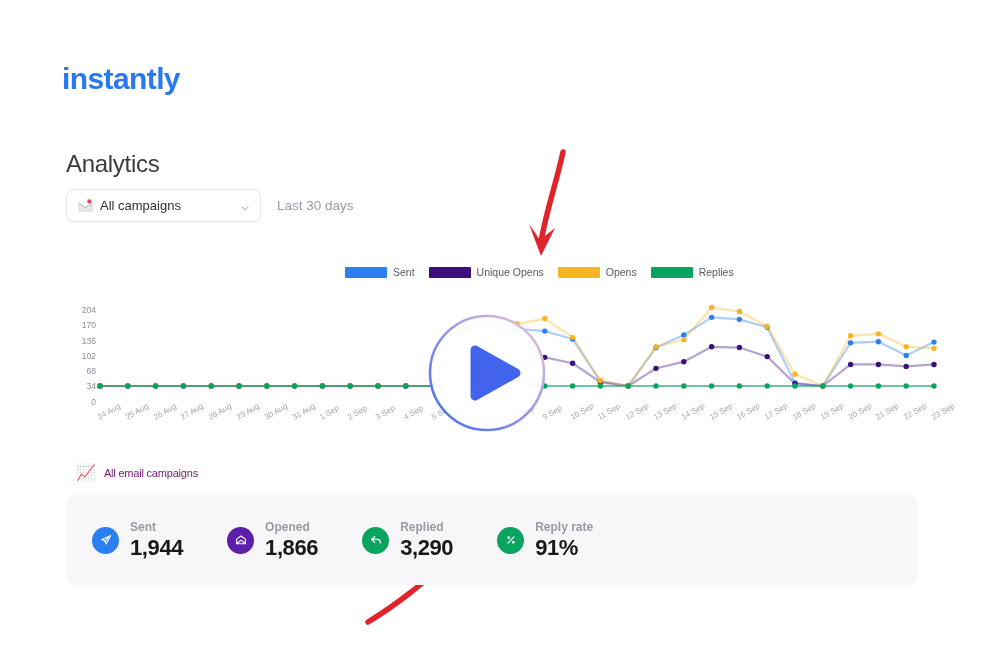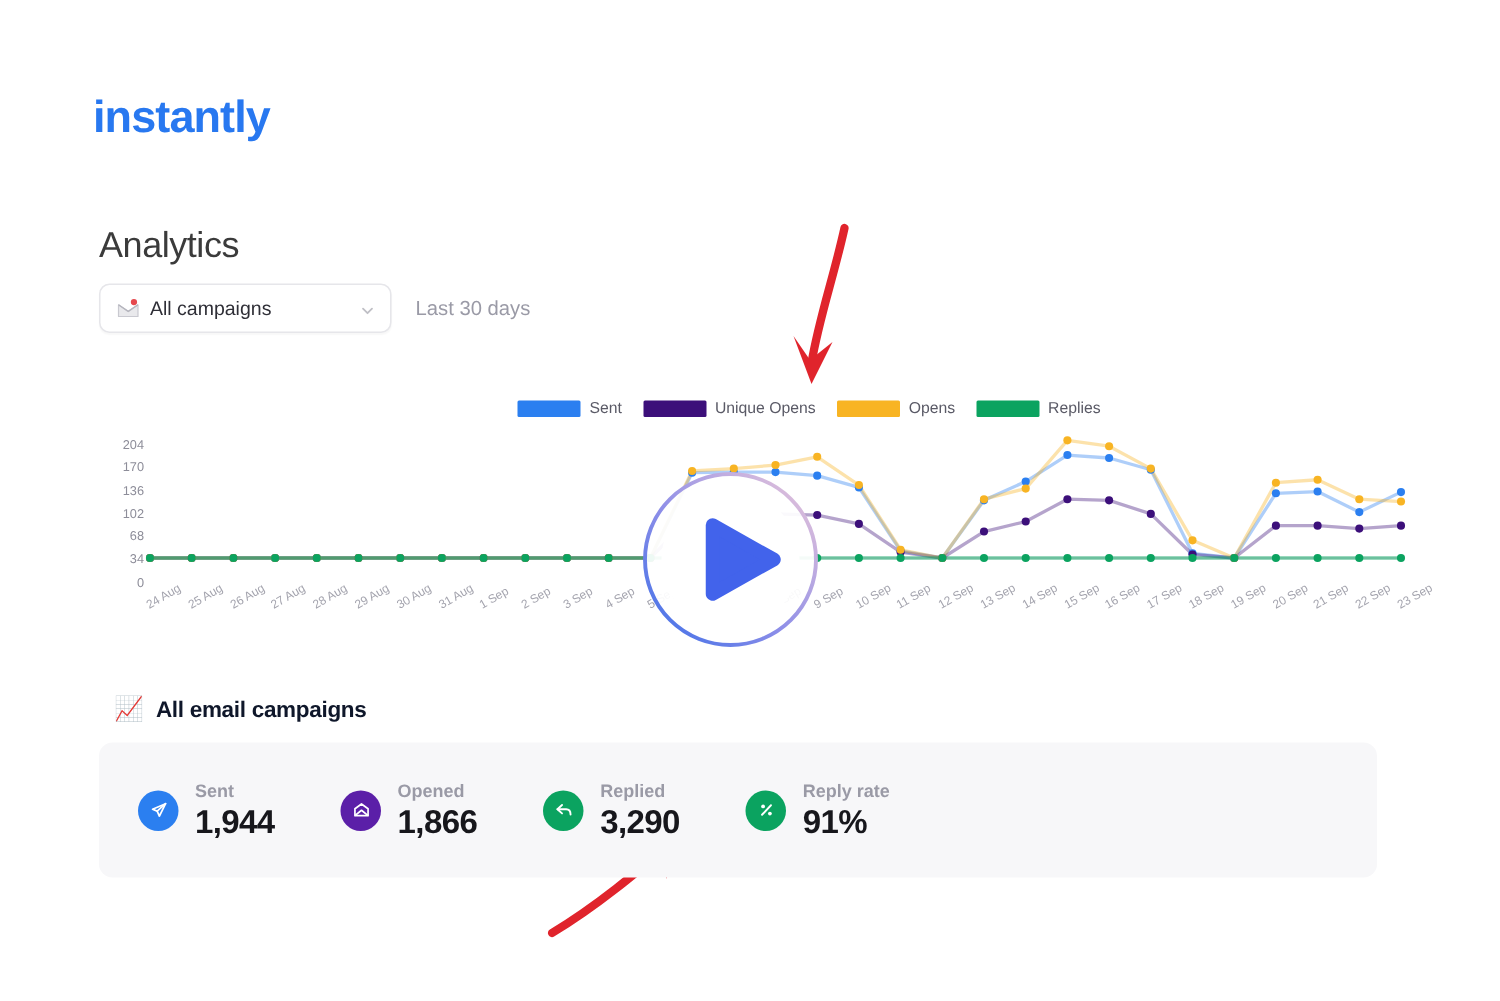--- a/index.html
+++ b/index.html
@@ -54,21 +54,21 @@
     width: 880px; height: 185px;
   }
   .legend {
     position: absolute; left: 285px; top: 8px;
     display: flex; align-items: center; gap: 14px;
   }
   .legend-item { display: flex; align-items: center; gap: 6px; }
   .legend-swatch { width: 42px; height: 11px; border-radius: 1px; }
   .legend-text { font-size: 10.5px; color: #5a5a66; }
 
-  .plot { position: absolute; left: 0; top: 12px; width: 880px; height: 110px; }
+  .plot { position: absolute; left: 0; top: 26px; width: 880px; height: 110px; }
   .ylabels {
     position: absolute; left: 6px; top: 22px;
     width: 30px; height: 100px;
     display: flex; flex-direction: column; justify-content: space-between;
     align-items: flex-end;
   }
   .ylabels span { font-size: 8.5px; color: #8d8d99; line-height: 1; }
 
   svg.chart { position: absolute; left: 0; top: 0; }
 
@@ -86,21 +86,21 @@
     pointer-events: none;
   }
 
   
   .section-head {
     position: absolute; left: 76px; top: 465px;
     display: flex; align-items: center; gap: 8px;
   }
   .section-head .emoji { font-size: 16px; line-height: 1; }
   .section-head .txt {
-    font-size: 15px; font-weight: 700; color: #0f172a; letter-spacing: -0.2px;
+    font-size: 11px; font-weight: 400; color: #701a75; letter-spacing: -0.2px;
   }
 
   
   .stats-bar {
     position: absolute; left: 66px; top: 495px;
     width: 852px; height: 90px;
     background: #f7f7f9; border-radius: 9px;
     display: flex; align-items: center;
     padding-left: 26px;
   }

